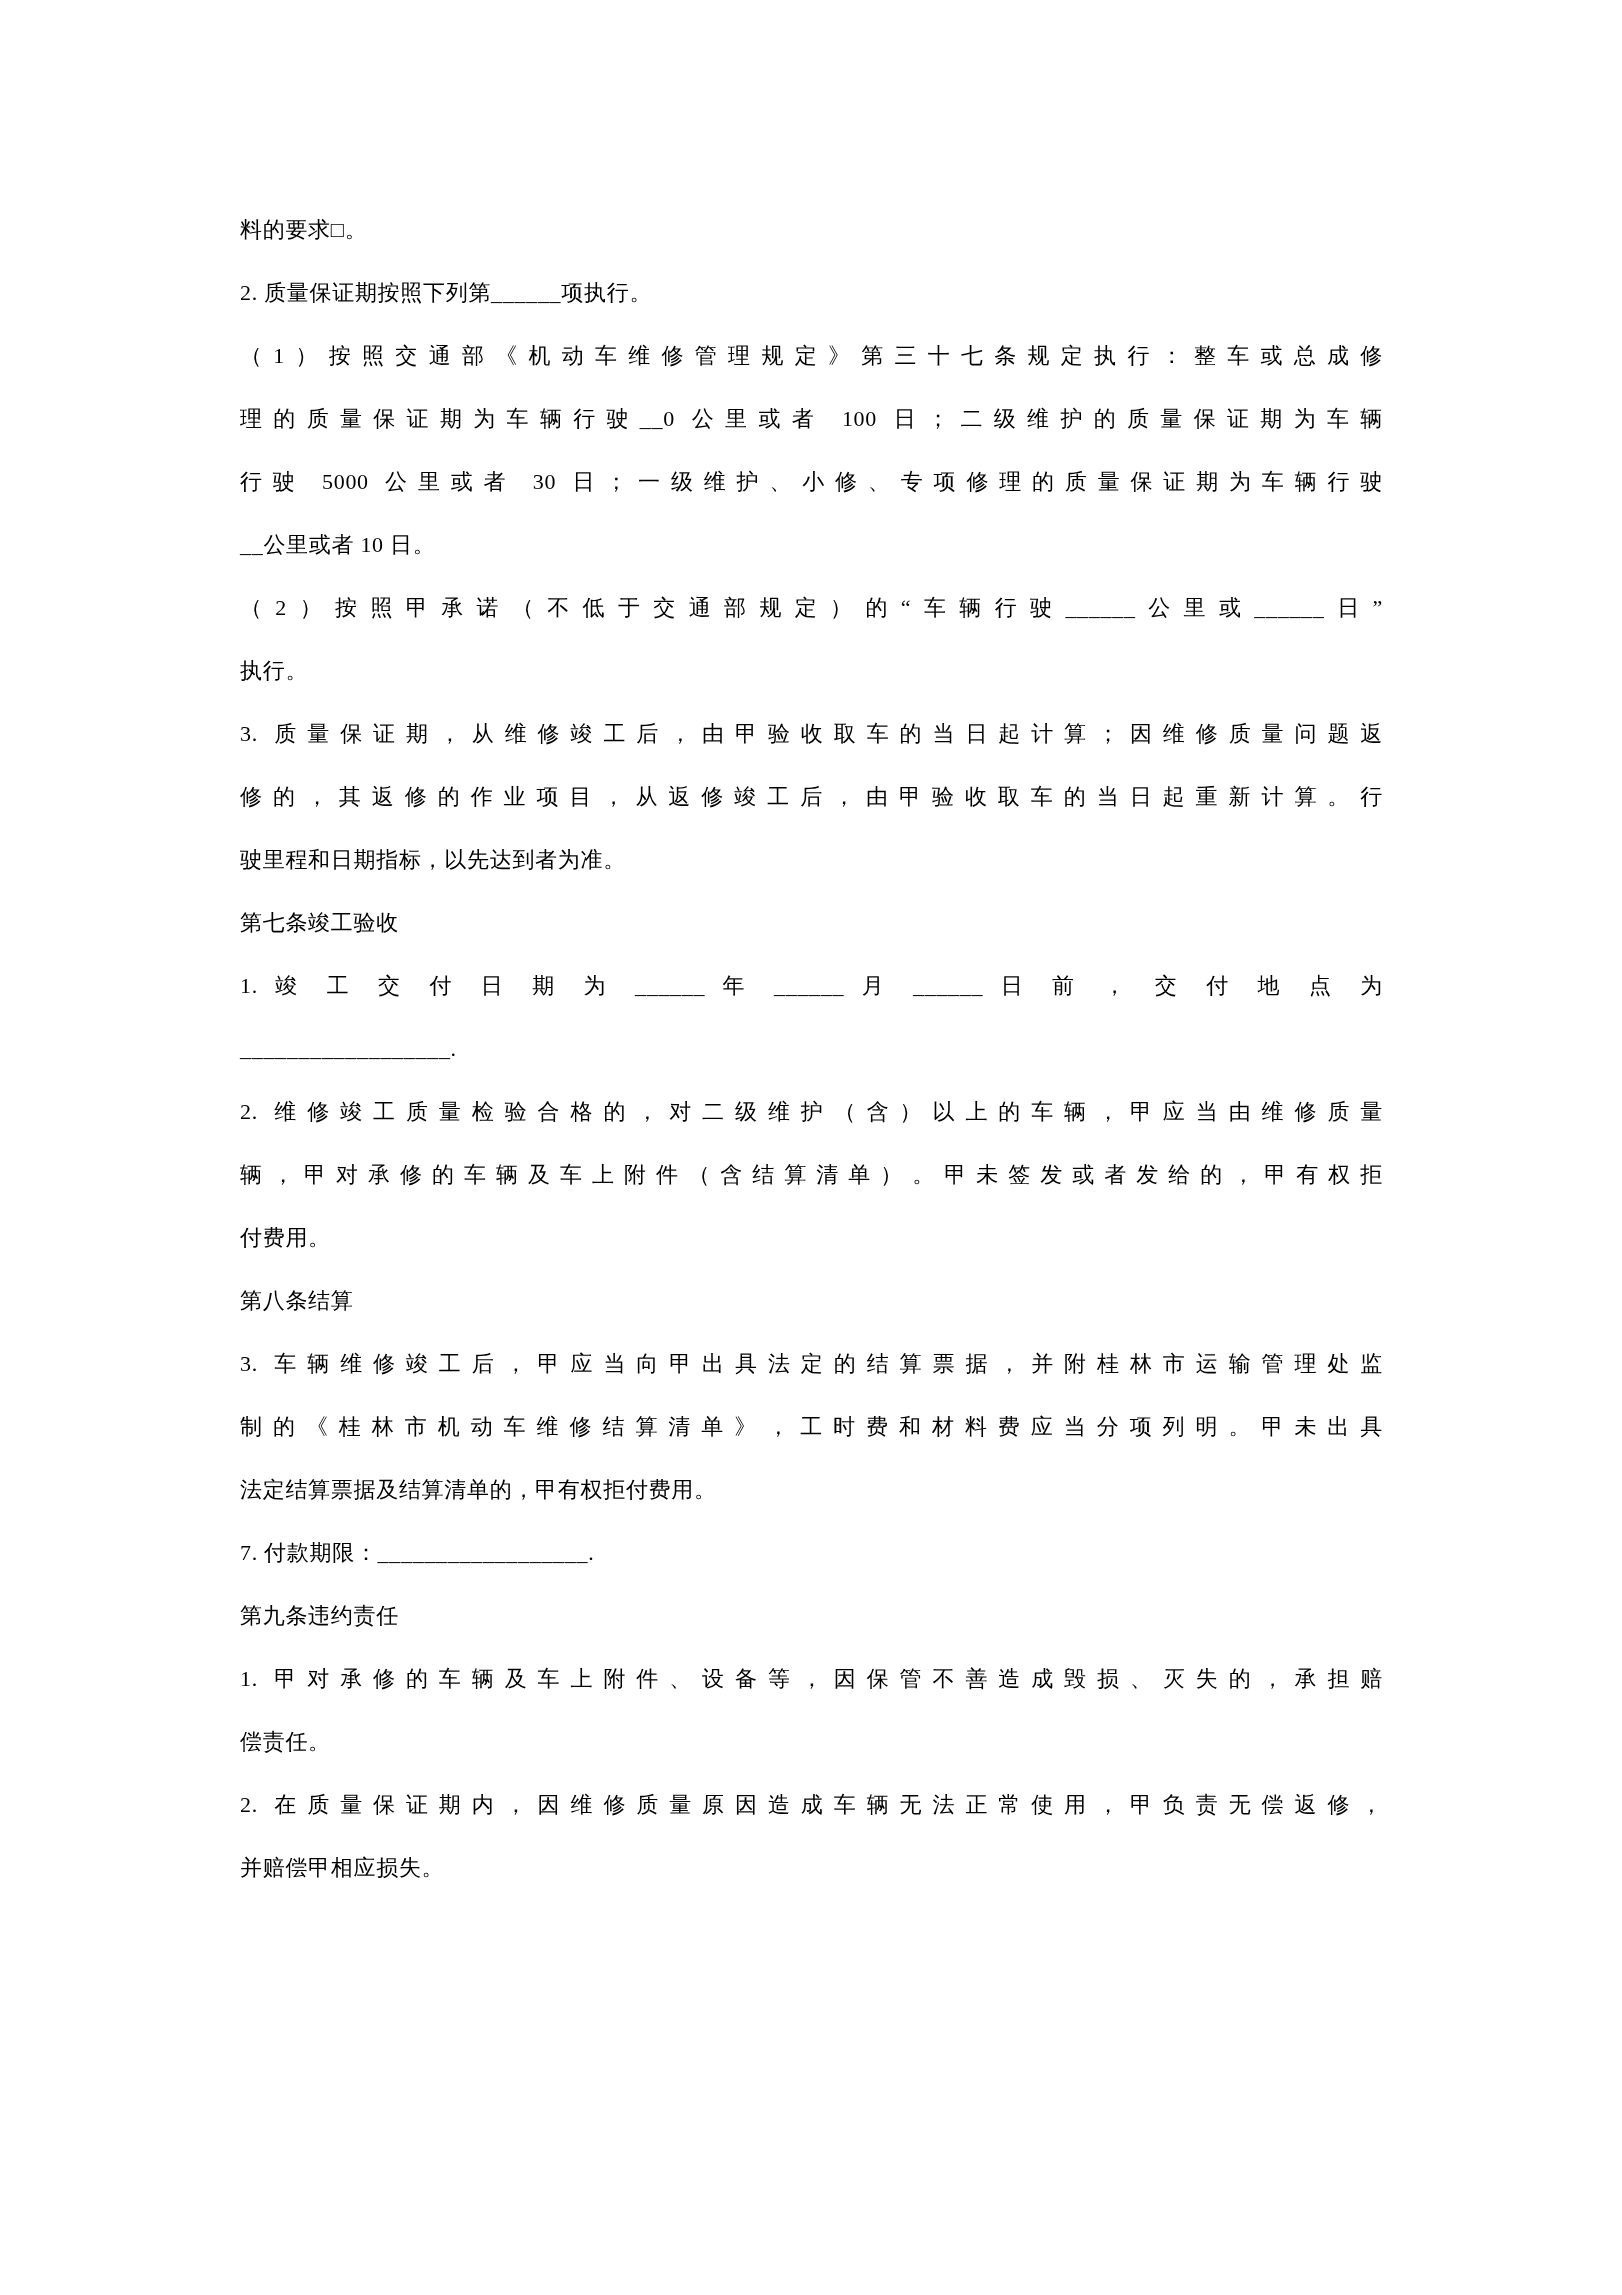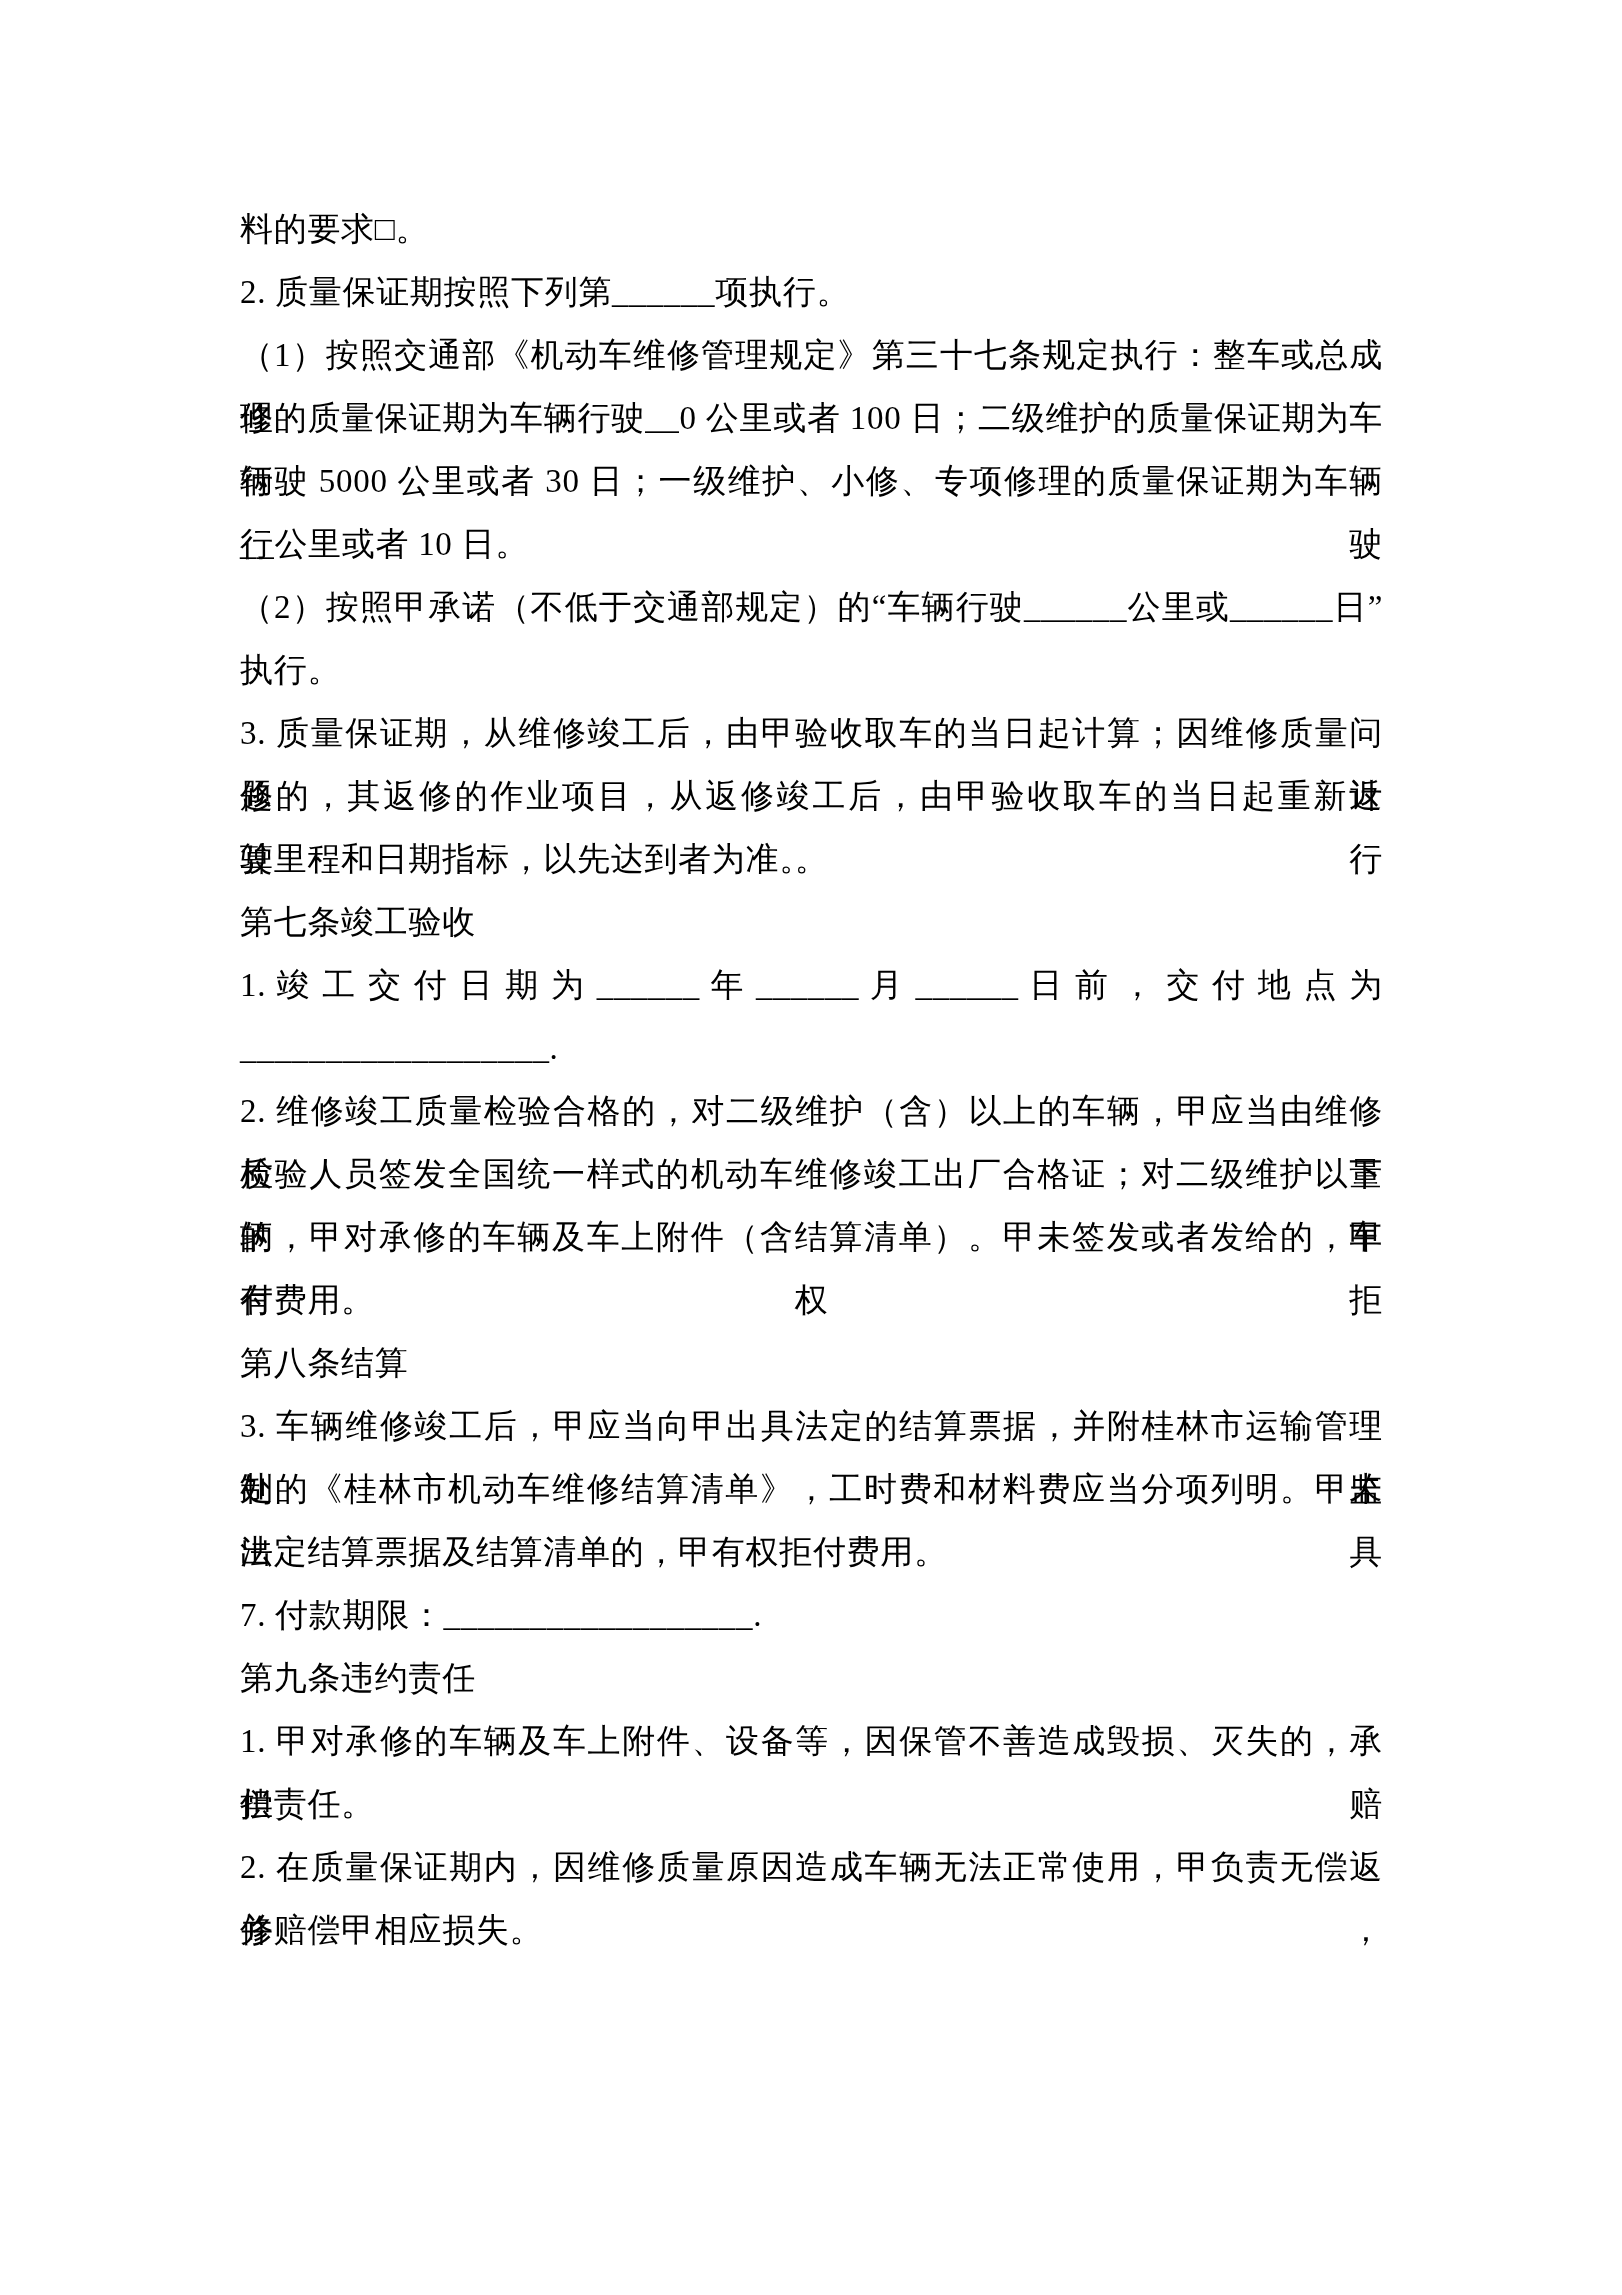--- a/index.html
+++ b/index.html
@@ -13,21 +13,21 @@
     height: 2295px;
     background: #ffffff;
     overflow: hidden;
   }
   .text-block {
     position: absolute;
     left: 240px;
     top: 198px;
     width: 1143px;
     font-family: "Liberation Serif", "DejaVu Serif", serif;
-    font-size: 33px;
+    font-size: 22px;
     line-height: 63px;
     color: #000000;
     letter-spacing: 0.7px;
   }
   .line {
     height: 63px;
     white-space: pre;
     text-align: left;
   }
   .line.fill {
@@ -49,21 +49,20 @@
       <div class="line">__公里或者 10 日。</div>
       <div class="line fill">（2）按照甲承诺（不低于交通部规定）的“车辆行驶______公里或______日”</div>
       <div class="line">执行。</div>
       <div class="line fill">3. 质量保证期，从维修竣工后，由甲验收取车的当日起计算；因维修质量问题返</div>
       <div class="line fill">修的，其返修的作业项目，从返修竣工后，由甲验收取车的当日起重新计算。行</div>
       <div class="line">驶里程和日期指标，以先达到者为准。</div>
       <div class="line">第七条竣工验收</div>
       <div class="line fill">1. 竣 工 交 付 日 期 为 ______ 年 ______ 月 ______ 日 前 ， 交 付 地 点 为</div>
       <div class="line">__________________.</div>
       <div class="line fill">2. 维修竣工质量检验合格的，对二级维护（含）以上的车辆，甲应当由维修质量</div>
-      <div class="line fill">检验人员签发全国统一样式的机动车维修竣工出厂合格证；对二级维护以下的车</div>
       <div class="line fill">辆，甲对承修的车辆及车上附件（含结算清单）。甲未签发或者发给的，甲有权拒</div>
       <div class="line">付费用。</div>
       <div class="line">第八条结算</div>
       <div class="line fill">3. 车辆维修竣工后，甲应当向甲出具法定的结算票据，并附桂林市运输管理处监</div>
       <div class="line fill">制的《桂林市机动车维修结算清单》，工时费和材料费应当分项列明。甲未出具</div>
       <div class="line">法定结算票据及结算清单的，甲有权拒付费用。</div>
       <div class="line">7. 付款期限：__________________.</div>
       <div class="line">第九条违约责任</div>
       <div class="line fill">1. 甲对承修的车辆及车上附件、设备等，因保管不善造成毁损、灭失的，承担赔</div>
       <div class="line">偿责任。</div>

